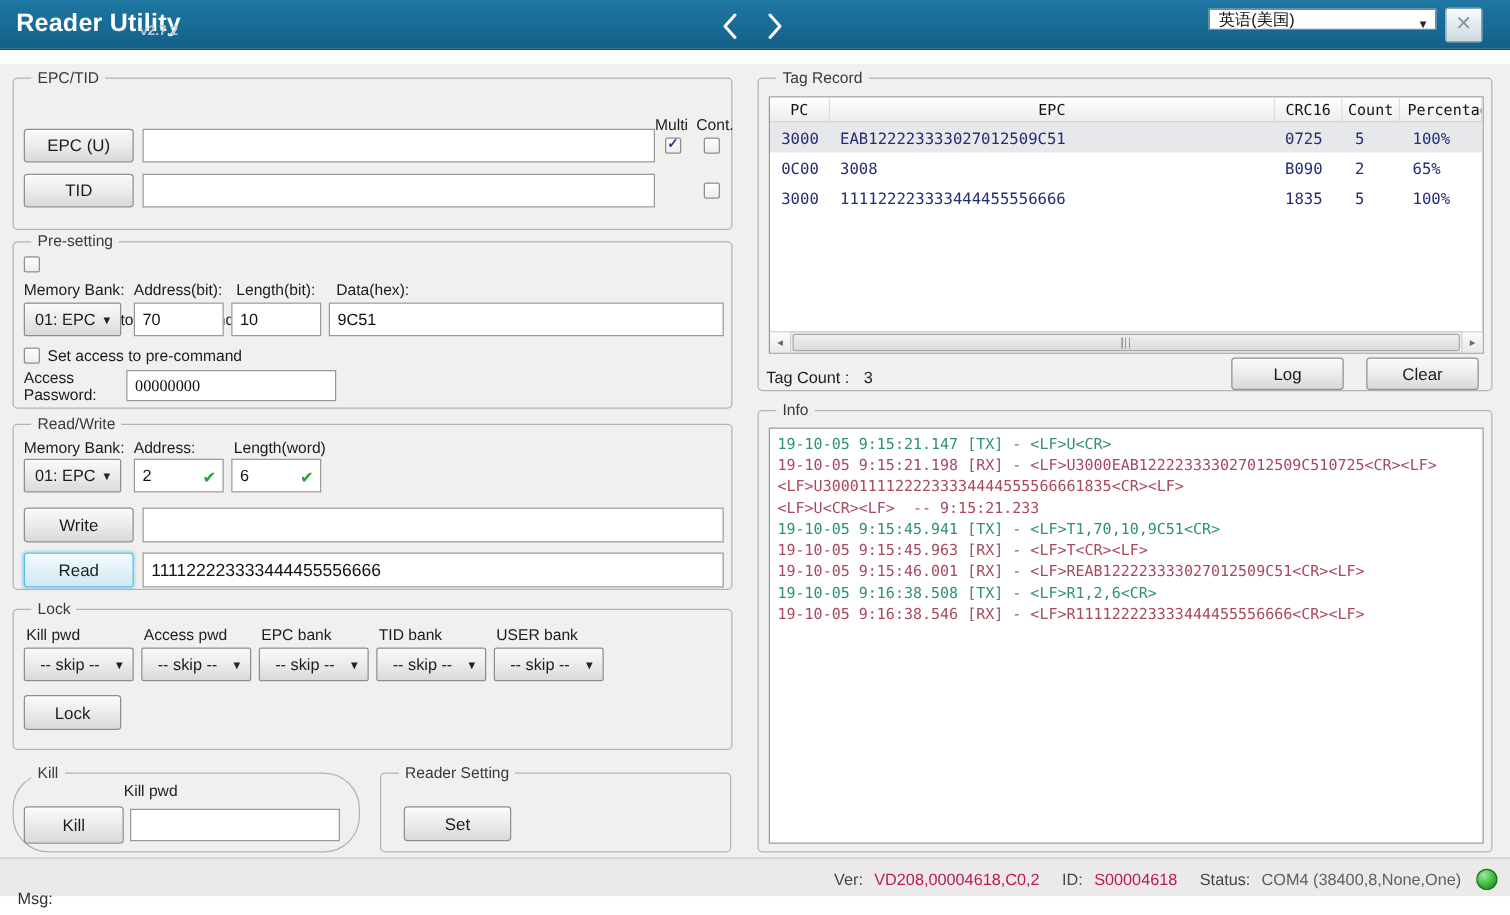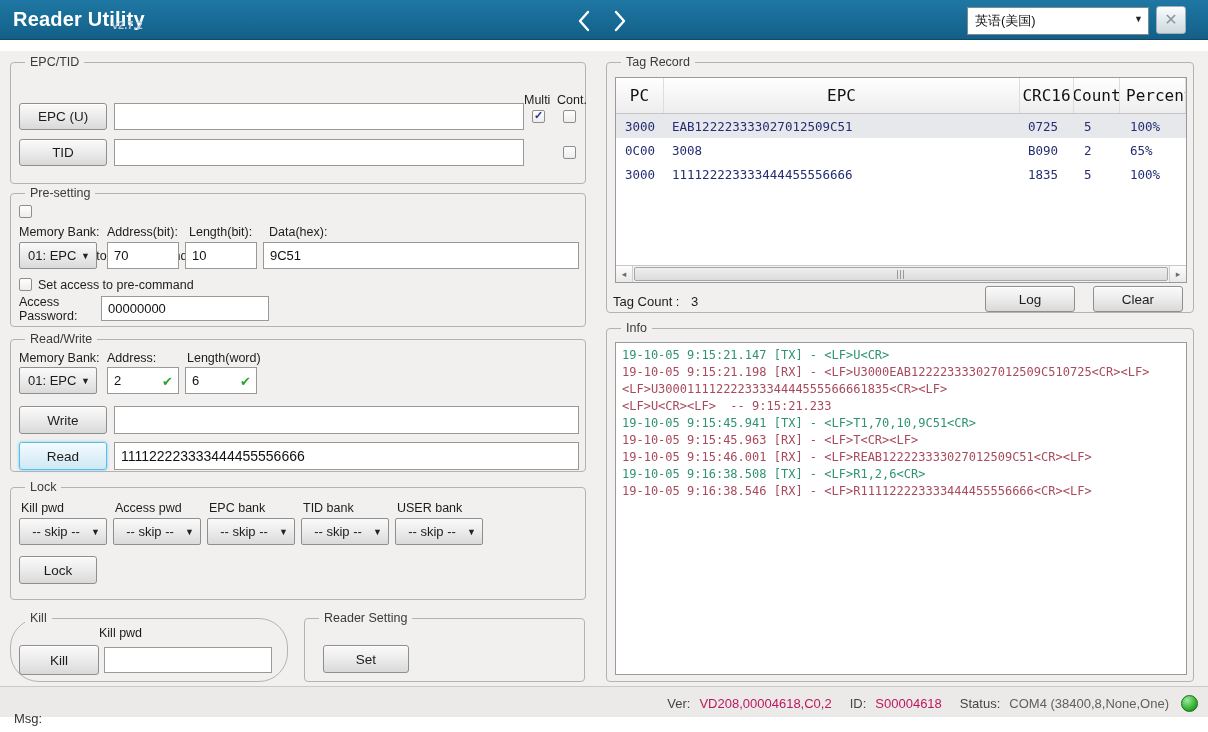--- a/index.html
+++ b/index.html
@@ -5,56 +5,56 @@
   * { margin:0; padding:0; box-sizing:border-box; }
   html,body { width:1208px; height:732px; background:#ffffff; font-family:"Liberation Sans", sans-serif; overflow:hidden; }
   #app { position:relative; width:1208px; height:732px; background:#ffffff; }
 
   
   #titlebar { position:absolute; left:0; top:0; width:1208px; height:40px;
     background:linear-gradient(#1f77a3,#176b95 55%,#145f87); border-bottom:1px solid #0f4a66; }
   .title-text { position:absolute; left:13px; top:8px; font-size:20px; font-weight:bold; color:#ffffff; letter-spacing:.2px; }
   .title-version { position:absolute; left:112px; top:19px; font-size:11px; font-weight:bold; color:#b9c8d4; }
   .nav-arrow { position:absolute; top:8px; width:26px; height:26px; cursor:pointer; }
-  .lang-select { position:absolute; left:967px; top:7px; width:182px; height:28px; background:#ffffff;
+  .lang-select { position:absolute; left:967px; top:7px; width:182px; height:17px; background:#ffffff;
     border:1px solid #7d8a93; display:flex; align-items:center; font-size:13px; color:#111; padding-left:7px; }
   .lang-arrow { position:absolute; right:5px; top:6px; font-size:9px; color:#222; }
   .close-btn { position:absolute; left:1156px; top:6px; width:30px; height:28px; border:1px solid #9fb0ba; border-radius:3px;
     background:linear-gradient(#fbfdfe,#e2eaee 50%,#cdd8de); display:flex; align-items:center; justify-content:center; cursor:pointer; }
   .close-x { font-size:16px; color:#8b979e; line-height:1; }
 
   
   #main { position:absolute; left:0; top:51px; width:1208px; height:645px; background:#f1f0ee;padding-left:24px; }
 
   .group { position:absolute; border:1px solid #b3b3b3; border-radius:4px; }
   .legend { position:absolute; top:-8px; left:14px; background:#f1f0ee; padding:0 5px; font-size:12.5px; color:#3a3a3a; white-space:nowrap; }
 
   .label { position:absolute; font-size:12.5px; color:#1c1c1c; white-space:nowrap; }
   .btn { position:absolute; border:1px solid #8f8f8f; border-radius:3px; font-size:13.5px; color:#1c1c1c;
     background:linear-gradient(#fafafa,#ececec 48%,#d9d9d9); box-shadow:inset 0 1px 0 #ffffff;
     display:flex; align-items:center; justify-content:center; cursor:pointer; }
   .btn-focus { border:1px solid #54bfe9; box-shadow:0 0 3px rgba(84,191,233,.8), inset 0 1px 0 #ffffff;
     background:linear-gradient(#f4fbff,#e2f2fa 48%,#cfe8f4); }
   .field { position:absolute; background:#ffffff; border:1px solid #999999; display:flex; align-items:center;
     font-size:13px; color:#111; padding-left:6px; }
-  .mono { font-family:Liberation Sans, sans-serif;text-align:center; }
+  .mono { font-family:Liberation Serif, serif;text-align:center; }
   .select { position:absolute; border:1px solid #8f8f8f; border-radius:2px;
     background:linear-gradient(#fafafa,#ececec 48%,#dadada); display:flex; align-items:center;
     font-size:13px; color:#1c1c1c; padding-left:8px; cursor:pointer; }
   .select .arr { position:absolute; right:6px; font-size:9px; color:#222; }
   .select-center { justify-content:center; padding-left:0; padding-right:14px; }
   .checkbox { position:absolute; width:13px; height:13px; background:linear-gradient(#fefefe,#ededed);
     border:1px solid #8e8e8e; border-radius:2px; display:flex; align-items:center; justify-content:center; cursor:pointer; }
   .checkbox .mark { font-size:11px; font-weight:bold; color:#2b3a8c; line-height:1; margin-top:-2px; }
   .valid-check { position:absolute; right:5px; top:6px; font-size:13px; color:#2ea52e; }
 
   
   #tag-table { position:absolute; left:8px; top:14px; width:572px; height:206px; background:#ffffff; border:1px solid #9a9a9a; overflow:hidden; }
-  .thead { display:flex; height:36px; background:linear-gradient(#ffffff,#ededef); border-bottom:1px solid #c5c5c5;
-    font-family:"DejaVu Sans Mono", monospace; font-size:16px; color:#111; }
+  .thead { display:flex; height:20px; background:linear-gradient(#ffffff,#ededef); border-bottom:1px solid #c5c5c5;
+    font-family:"DejaVu Sans Mono", monospace; font-size:12px; color:#111; }
   .th { display:flex; align-items:center; justify-content:center; border-right:1px solid #dddddd; overflow:hidden; white-space:nowrap; }
   .trow { display:flex; height:24px; font-family:"DejaVu Sans Mono", monospace; font-size:12.5px; color:#232d72; cursor:default; }
   .trow.selected { background:#e7e8ec; }
   .td { display:flex; align-items:center; overflow:hidden; white-space:nowrap; }
   .c-pc { width:48px; justify-content:center; }
   .c-epc { width:356px; padding-left:8px; }
   .c-crc { width:54px; padding-left:8px; }
   .c-cnt { width:46px; padding-left:10px; }
   .c-pct { flex:1; padding-left:10px; }
   .th.c-epc, .th.c-crc, .th.c-cnt { justify-content:center; padding-left:0; }

